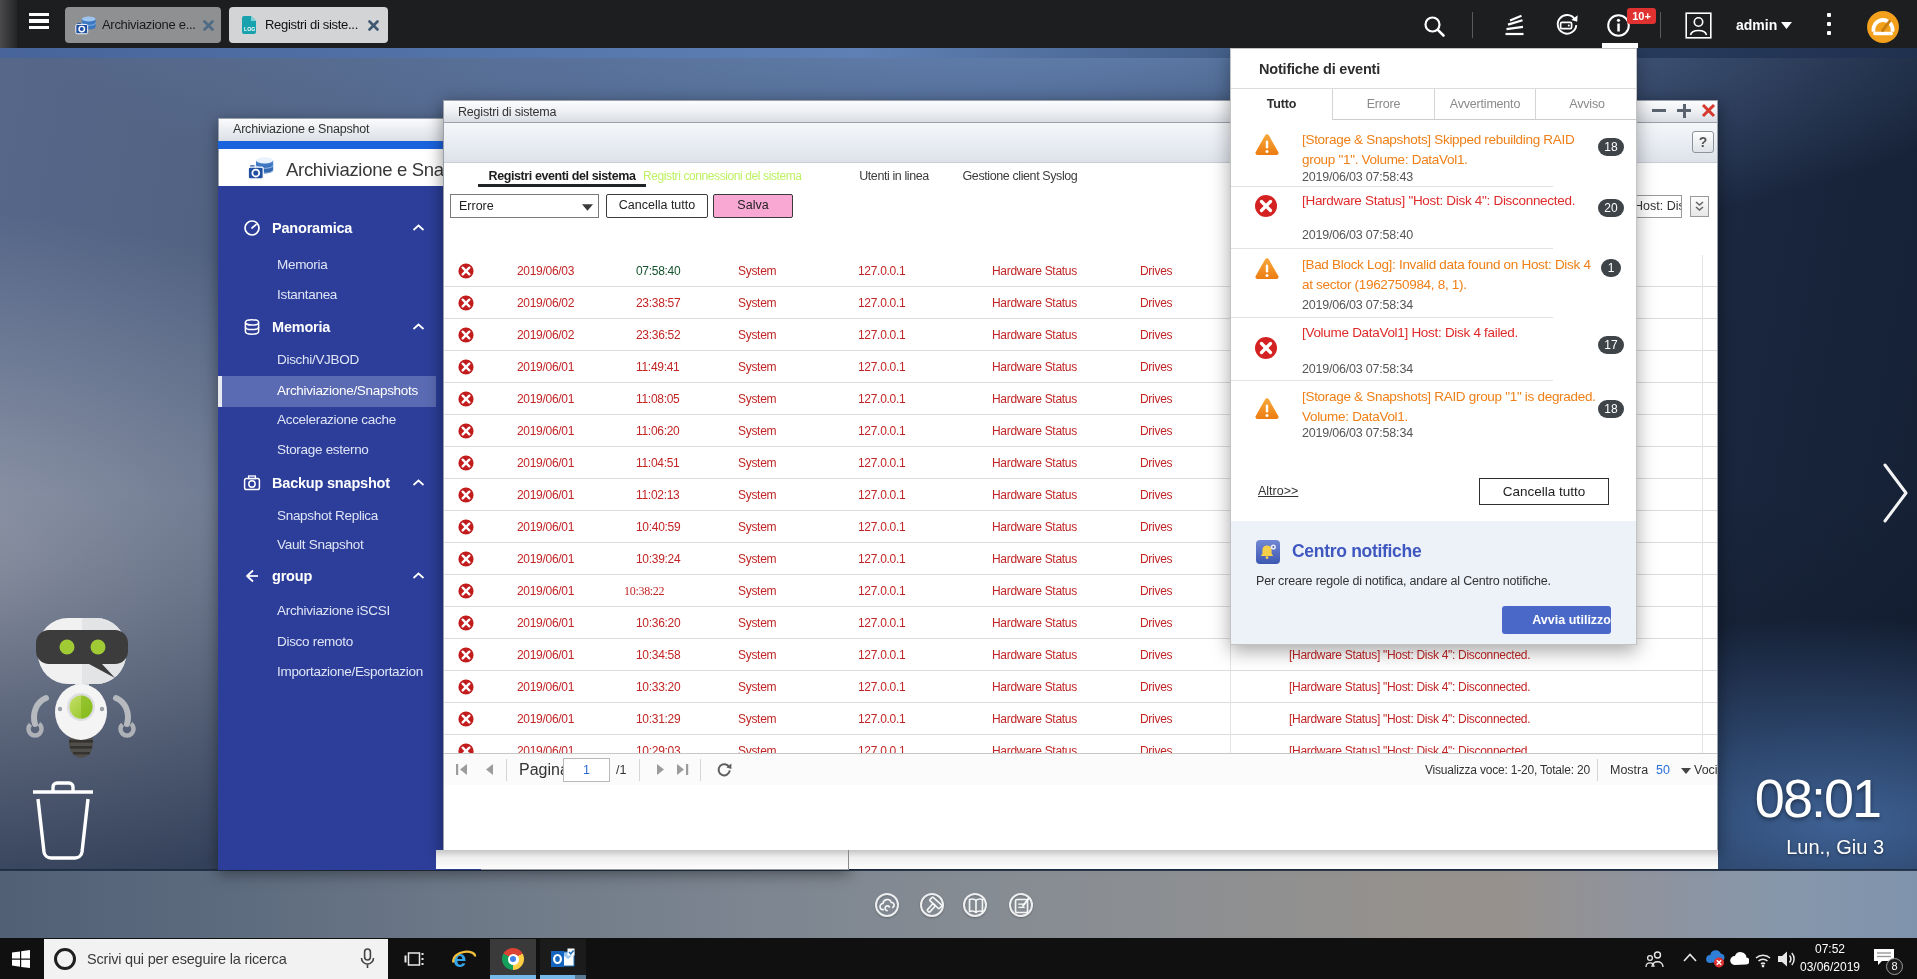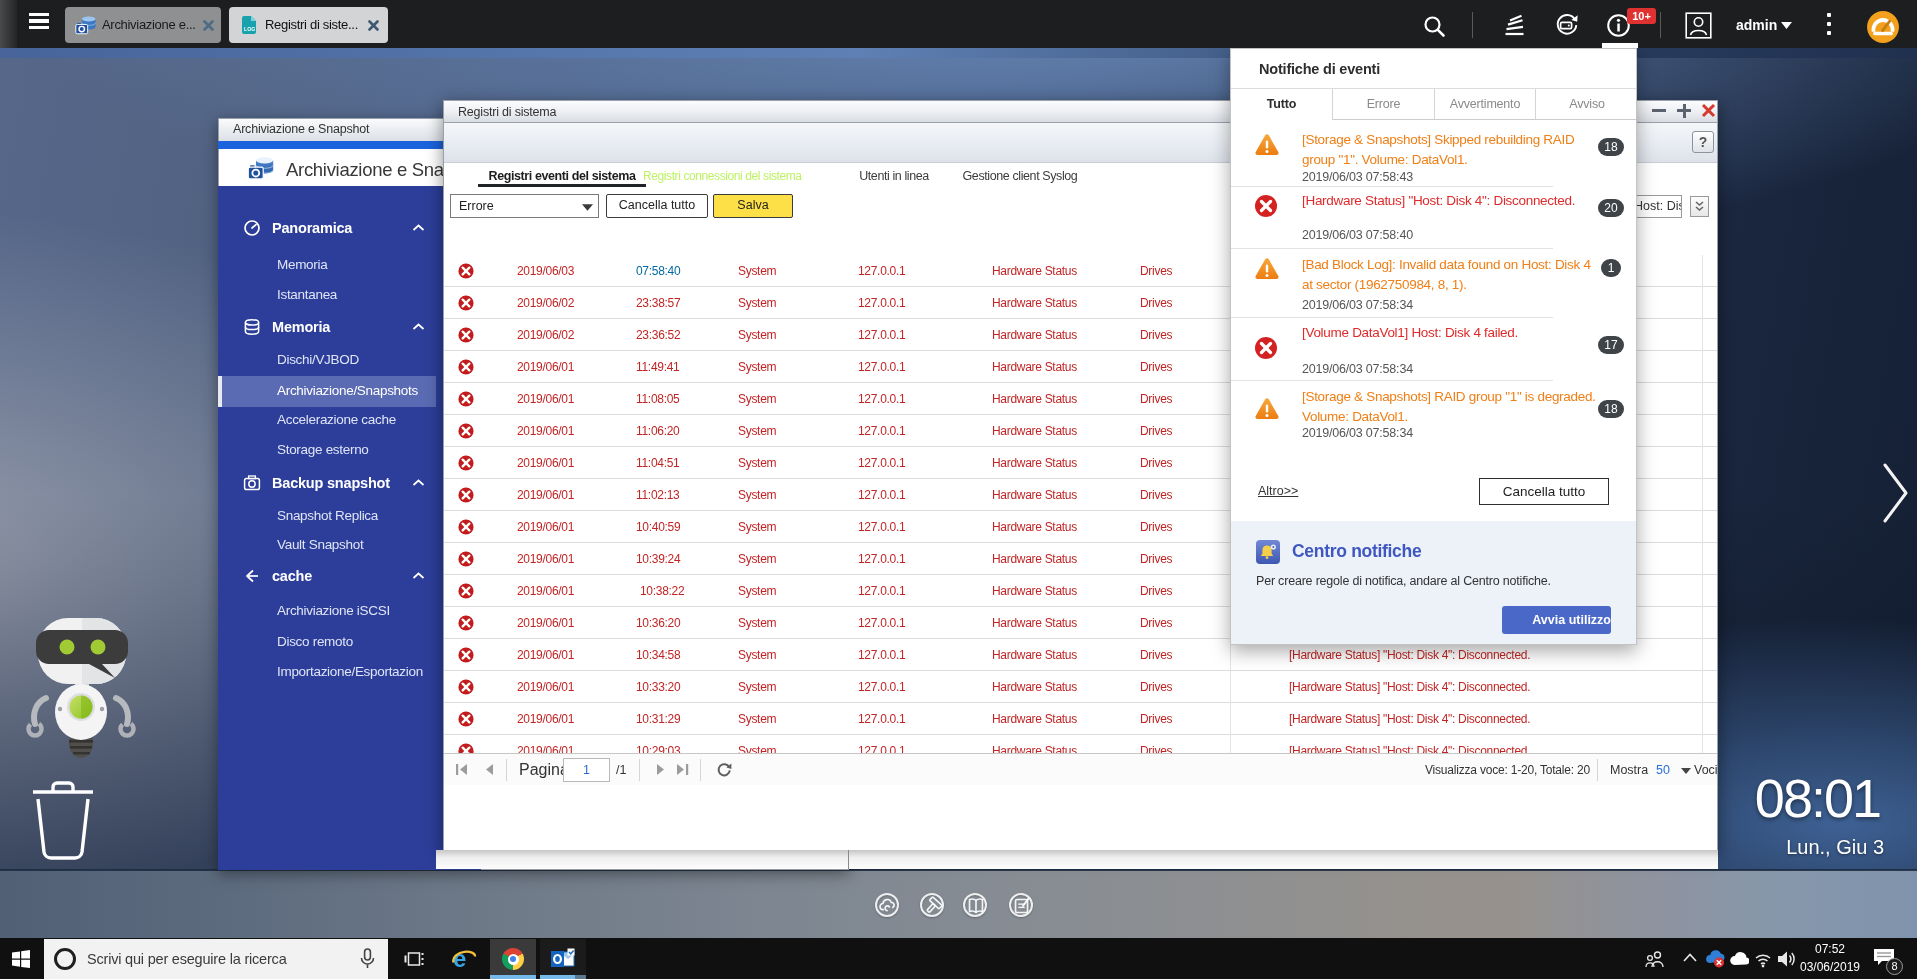--- a/index.html
+++ b/index.html
@@ -153,21 +153,21 @@
       <div style="position:absolute;left:54px;top:287px;width:150px;height:20px;line-height:20px;font-size:14.5px;font-weight:bold;letter-spacing:-0.2px;color:#fff;white-space:nowrap;">Backup snapshot</div>
       <svg style="position:absolute;left:194px;top:293px;" width="13" height="8" viewBox="0 0 13 8">
         <polyline points="1.5,6 6.5,1.5 11.5,6" fill="none" stroke="#fff" stroke-width="1.7"></polyline>
       </svg>
       <div style="position:absolute;left:59px;top:320px;width:170px;height:20px;line-height:20px;font-size:13.5px;letter-spacing:-0.3px;color:#dfe4f6;white-space:nowrap;">Snapshot Replica</div>
       <div style="position:absolute;left:59px;top:349px;width:170px;height:20px;line-height:20px;font-size:13.5px;letter-spacing:-0.3px;color:#dfe4f6;white-space:nowrap;">Vault Snapshot</div>
       <div style="position:absolute;left:25px;top:381px;width:18px;height:18px;"><svg width="18" height="18" viewBox="0 0 18 18">
           <path d="M10 3.5 L4 9 L10 14.5" fill="none" stroke="#fff" stroke-width="1.7" stroke-linejoin="round"></path>
           <line x1="4" y1="9" x2="15" y2="9" stroke="#fff" stroke-width="1.7"></line>
         </svg></div>
-      <div style="position:absolute;left:54px;top:380px;width:150px;height:20px;line-height:20px;font-size:14.5px;font-weight:bold;letter-spacing:-0.2px;color:#fff;white-space:nowrap;">cache</div>
+      <div style="position:absolute;left:54px;top:380px;width:150px;height:20px;line-height:20px;font-size:14.5px;font-weight:bold;letter-spacing:-0.2px;color:#fff;white-space:nowrap;">group</div>
       <svg style="position:absolute;left:194px;top:386px;" width="13" height="8" viewBox="0 0 13 8">
         <polyline points="1.5,6 6.5,1.5 11.5,6" fill="none" stroke="#fff" stroke-width="1.7"></polyline>
       </svg>
       <div style="position:absolute;left:59px;top:415px;width:170px;height:20px;line-height:20px;font-size:13.5px;letter-spacing:-0.3px;color:#dfe4f6;white-space:nowrap;">Archiviazione iSCSI</div>
       <div style="position:absolute;left:59px;top:446px;width:170px;height:20px;line-height:20px;font-size:13.5px;letter-spacing:-0.3px;color:#dfe4f6;white-space:nowrap;">Disco remoto</div>
       <div style="position:absolute;left:59px;top:476px;width:170px;height:20px;line-height:20px;font-size:13.5px;letter-spacing:-0.3px;color:#dfe4f6;white-space:nowrap;">Importazione/Esportazion</div>
     </div>
 
 <div class="a" style="left:443px;top:100px;width:1275px;height:752px;background:#fff;
  box-shadow:0 4px 16px rgba(0,0,0,.45);border:1px solid #9aa1ab;"></div>
@@ -194,40 +194,40 @@
 <div class="a" style="left:818px;top:168px;width:152px;height:16px;font-size:12.5px;letter-spacing:-0.4px;color:#3c3c3c;text-align:center;line-height:16px;white-space:nowrap;">Utenti in linea</div>
 <div class="a" style="left:944px;top:168px;width:152px;height:16px;font-size:12.5px;letter-spacing:-0.4px;color:#3c3c3c;text-align:center;line-height:16px;white-space:nowrap;">Gestione client Syslog</div>
 
 <div class="a" style="left:450px;top:194px;width:149px;height:24px;border:1px solid #7a7a7a;background:#fff;">
  <div style="position:absolute;left:8px;top:0;font-size:12.5px;color:#222;line-height:22px;">Errore</div>
  <svg style="position:absolute;right:5px;top:9px;" width="11" height="7" viewBox="0 0 10 6">
         <polygon points="0,0 10,0 5,6" fill="#3a3a3a"></polygon>
       </svg>
 </div>
 <div class="a" style="left:606px;top:194px;width:102px;height:24px;border:1.5px solid #3b3b3b;border-radius:2px;background:#fff;text-align:center;line-height:21px;font-size:12.5px;color:#222;">Cancella tutto</div>
-<div class="a" style="left:713px;top:194px;width:80px;height:24px;border:1.5px solid #3b3b3b;border-radius:2px;background:#fde047;text-align:center;line-height:21px;font-size:12.5px;color:#222;">Salva</div>
+<div class="a" style="left:713px;top:194px;width:80px;height:24px;border:1.5px solid #3b3b3b;border-radius:2px;background:#f9a8d4;text-align:center;line-height:21px;font-size:12.5px;color:#222;">Salva</div>
 
 <div class="a" style="left:1560px;top:195px;width:122px;height:23px;border:1px solid #9a9a9a;background:#fff;overflow:hidden;">
  <div style="position:absolute;left:73px;top:0;font-size:12.5px;color:#333;line-height:21px;white-space:nowrap;">Host: Disconnected</div>
 </div>
 <div class="a" style="left:1690px;top:196px;width:19px;height:21px;border:1px solid #9a9a9a;background:linear-gradient(#fcfcfc,#e8e8e8);">
  <svg style="position:absolute;left:3px;top:3px;" width="11" height="13" viewBox="0 0 11 13">
         <polyline points="2,2 5.5,5 9,2" fill="none" stroke="#666" stroke-width="1.6"></polyline>
         <polyline points="2,7 5.5,10 9,7" fill="none" stroke="#666" stroke-width="1.6"></polyline>
       </svg>
 </div>
     <div class="a" style="left:444px;top:255px;width:1273px;height:498px;background:#fff;overflow:hidden;">
       <div style="position:absolute;left:0;top:0px;width:1273px;height:32px;border-bottom:1px solid #dcdcdc;">
         <svg style="position:absolute;left:14px;top:8px;" width="16" height="16" viewBox="0 0 16 16">
           <circle cx="8" cy="8" r="7.6" fill="#c21c1c"></circle>
           <line x1="4.7" y1="4.7" x2="11.3" y2="11.3" stroke="#fff" stroke-width="2.4" stroke-linecap="round"></line>
           <line x1="11.3" y1="4.7" x2="4.7" y2="11.3" stroke="#fff" stroke-width="2.4" stroke-linecap="round"></line>
         </svg>
         <div style="position:absolute;left:73px;top:0;height:32px;line-height:32px;font-size:12px;letter-spacing:-0.3px;color:#c22424;white-space:nowrap;">2019/06/03</div>
-        <div style="position:absolute;left:192px;top:0;height:48px;line-height:32px;font-size:12px;letter-spacing:-0.3px;color:#0369a1;white-space:nowrap;">07:58:40</div>
+        <div style="position:absolute;left:192px;top:0;height:48px;line-height:32px;font-size:12px;letter-spacing:-0.3px;color:#14532d;white-space:nowrap;">07:58:40</div>
         <div style="position:absolute;left:294px;top:0;height:32px;line-height:32px;font-size:12px;letter-spacing:-0.3px;color:#c22424;white-space:nowrap;">System</div>
         <div style="position:absolute;left:414px;top:0;height:32px;line-height:32px;font-size:12px;letter-spacing:-0.3px;color:#c22424;white-space:nowrap;">127.0.0.1</div>
         <div style="position:absolute;left:548px;top:0;height:32px;line-height:32px;font-size:12px;letter-spacing:-0.3px;color:#c22424;white-space:nowrap;">Hardware Status</div>
         <div style="position:absolute;left:696px;top:0;height:32px;line-height:32px;font-size:12px;letter-spacing:-0.3px;color:#c22424;white-space:nowrap;">Drives</div>
         <div style="position:absolute;left:845px;top:0;height:32px;line-height:32px;font-size:12px;letter-spacing:-0.3px;color:#c22424;white-space:nowrap;">[Hardware Status] "Host: Disk 4": Disconnected.</div>
       </div>
       <div style="position:absolute;left:0;top:32px;width:1273px;height:32px;border-bottom:1px solid #dcdcdc;">
         <svg style="position:absolute;left:14px;top:8px;" width="16" height="16" viewBox="0 0 16 16">
           <circle cx="8" cy="8" r="7.6" fill="#c21c1c"></circle>
           <line x1="4.7" y1="4.7" x2="11.3" y2="11.3" stroke="#fff" stroke-width="2.4" stroke-linecap="round"></line>
@@ -353,21 +353,21 @@
         <div style="position:absolute;left:696px;top:0;height:32px;line-height:32px;font-size:12px;letter-spacing:-0.3px;color:#c22424;white-space:nowrap;">Drives</div>
         <div style="position:absolute;left:845px;top:0;height:32px;line-height:32px;font-size:12px;letter-spacing:-0.3px;color:#c22424;white-space:nowrap;">[Hardware Status] "Host: Disk 4": Disconnected.</div>
       </div>
       <div style="position:absolute;left:0;top:320px;width:1273px;height:32px;border-bottom:1px solid #dcdcdc;">
         <svg style="position:absolute;left:14px;top:8px;" width="16" height="16" viewBox="0 0 16 16">
           <circle cx="8" cy="8" r="7.6" fill="#c21c1c"></circle>
           <line x1="4.7" y1="4.7" x2="11.3" y2="11.3" stroke="#fff" stroke-width="2.4" stroke-linecap="round"></line>
           <line x1="11.3" y1="4.7" x2="4.7" y2="11.3" stroke="#fff" stroke-width="2.4" stroke-linecap="round"></line>
         </svg>
         <div style="position:absolute;left:73px;top:0;height:32px;line-height:32px;font-size:12px;letter-spacing:-0.3px;color:#c22424;white-space:nowrap;">2019/06/01</div>
-        <div style="position:absolute;left:196px;top:0;height:32px;line-height:32px;font-size:12px;letter-spacing:-0.3px;color:#c22424;white-space:nowrap;">10:38:22</div>
+        <div style="position:absolute;left:180px;top:0;height:32px;line-height:32px;font-size:12px;letter-spacing:-0.3px;color:#c22424;white-space:nowrap;font-family:Liberation Serif, serif;">10:38:22</div>
         <div style="position:absolute;left:294px;top:0;height:32px;line-height:32px;font-size:12px;letter-spacing:-0.3px;color:#c22424;white-space:nowrap;">System</div>
         <div style="position:absolute;left:414px;top:0;height:32px;line-height:32px;font-size:12px;letter-spacing:-0.3px;color:#c22424;white-space:nowrap;">127.0.0.1</div>
         <div style="position:absolute;left:548px;top:0;height:32px;line-height:32px;font-size:12px;letter-spacing:-0.3px;color:#c22424;white-space:nowrap;">Hardware Status</div>
         <div style="position:absolute;left:696px;top:0;height:32px;line-height:32px;font-size:12px;letter-spacing:-0.3px;color:#c22424;white-space:nowrap;">Drives</div>
         <div style="position:absolute;left:845px;top:0;height:32px;line-height:32px;font-size:12px;letter-spacing:-0.3px;color:#c22424;white-space:nowrap;">[Hardware Status] "Host: Disk 4": Disconnected.</div>
       </div>
       <div style="position:absolute;left:0;top:352px;width:1273px;height:32px;border-bottom:1px solid #dcdcdc;">
         <svg style="position:absolute;left:14px;top:8px;" width="16" height="16" viewBox="0 0 16 16">
           <circle cx="8" cy="8" r="7.6" fill="#c21c1c"></circle>
           <line x1="4.7" y1="4.7" x2="11.3" y2="11.3" stroke="#fff" stroke-width="2.4" stroke-linecap="round"></line>

